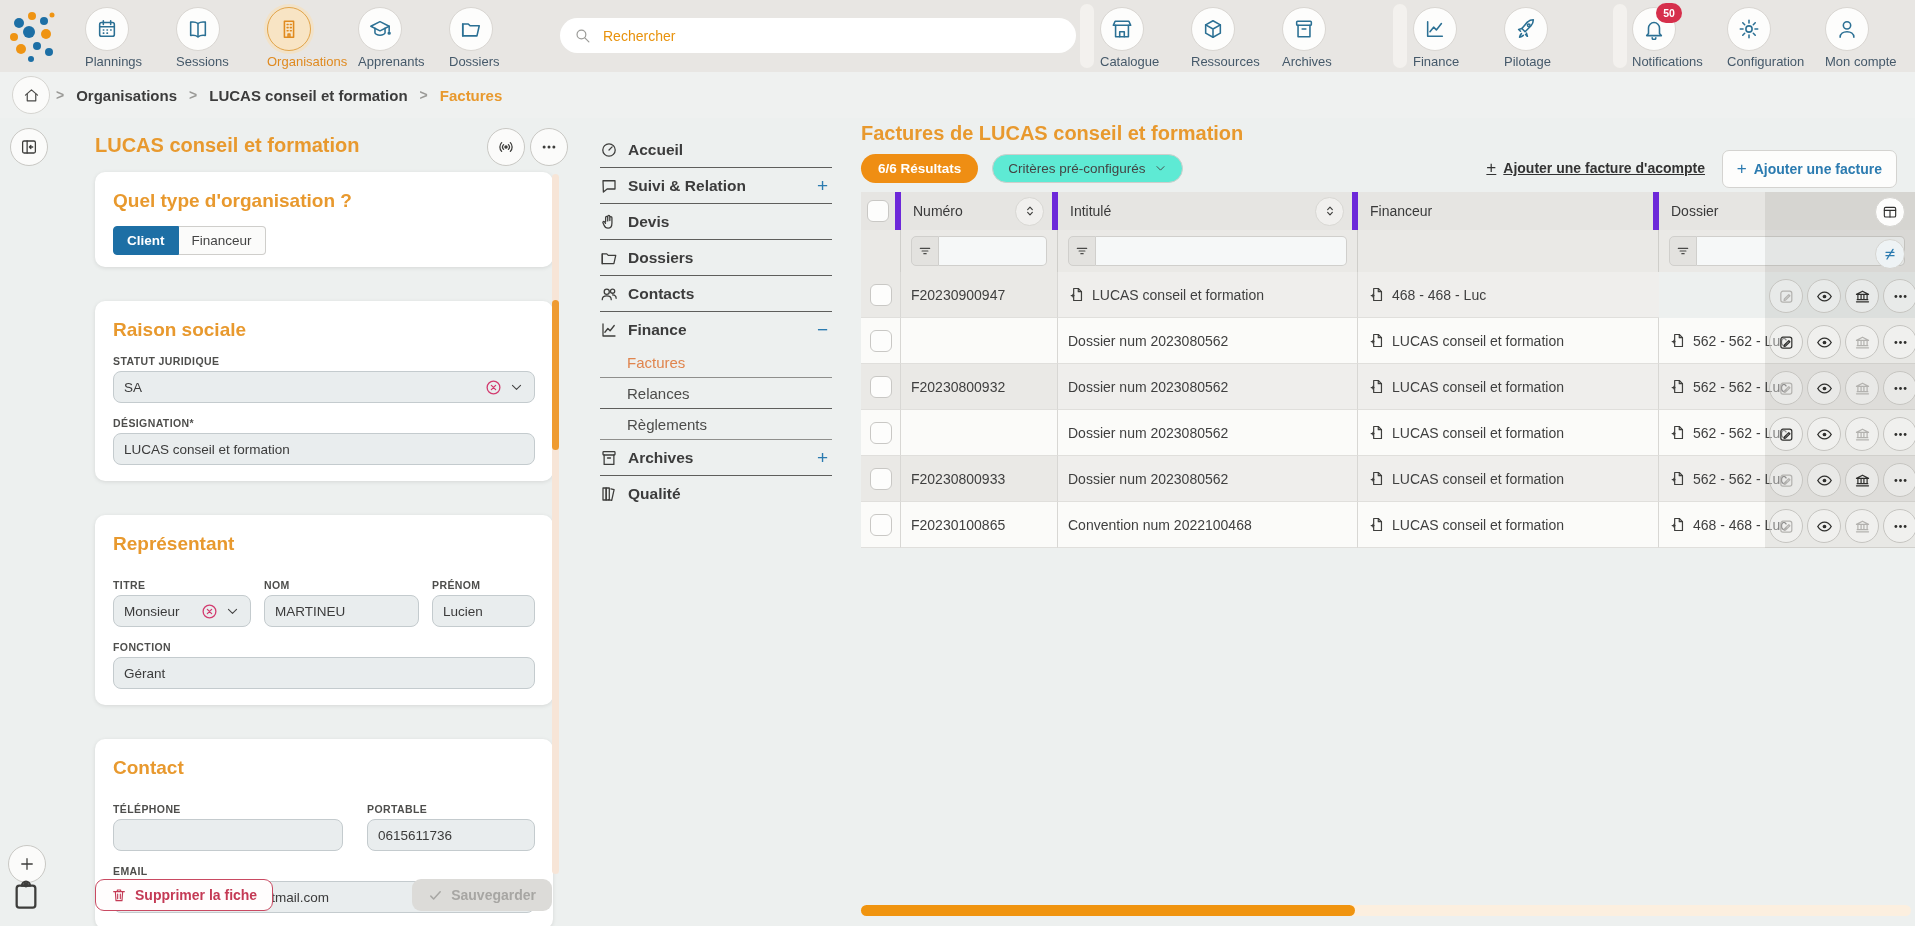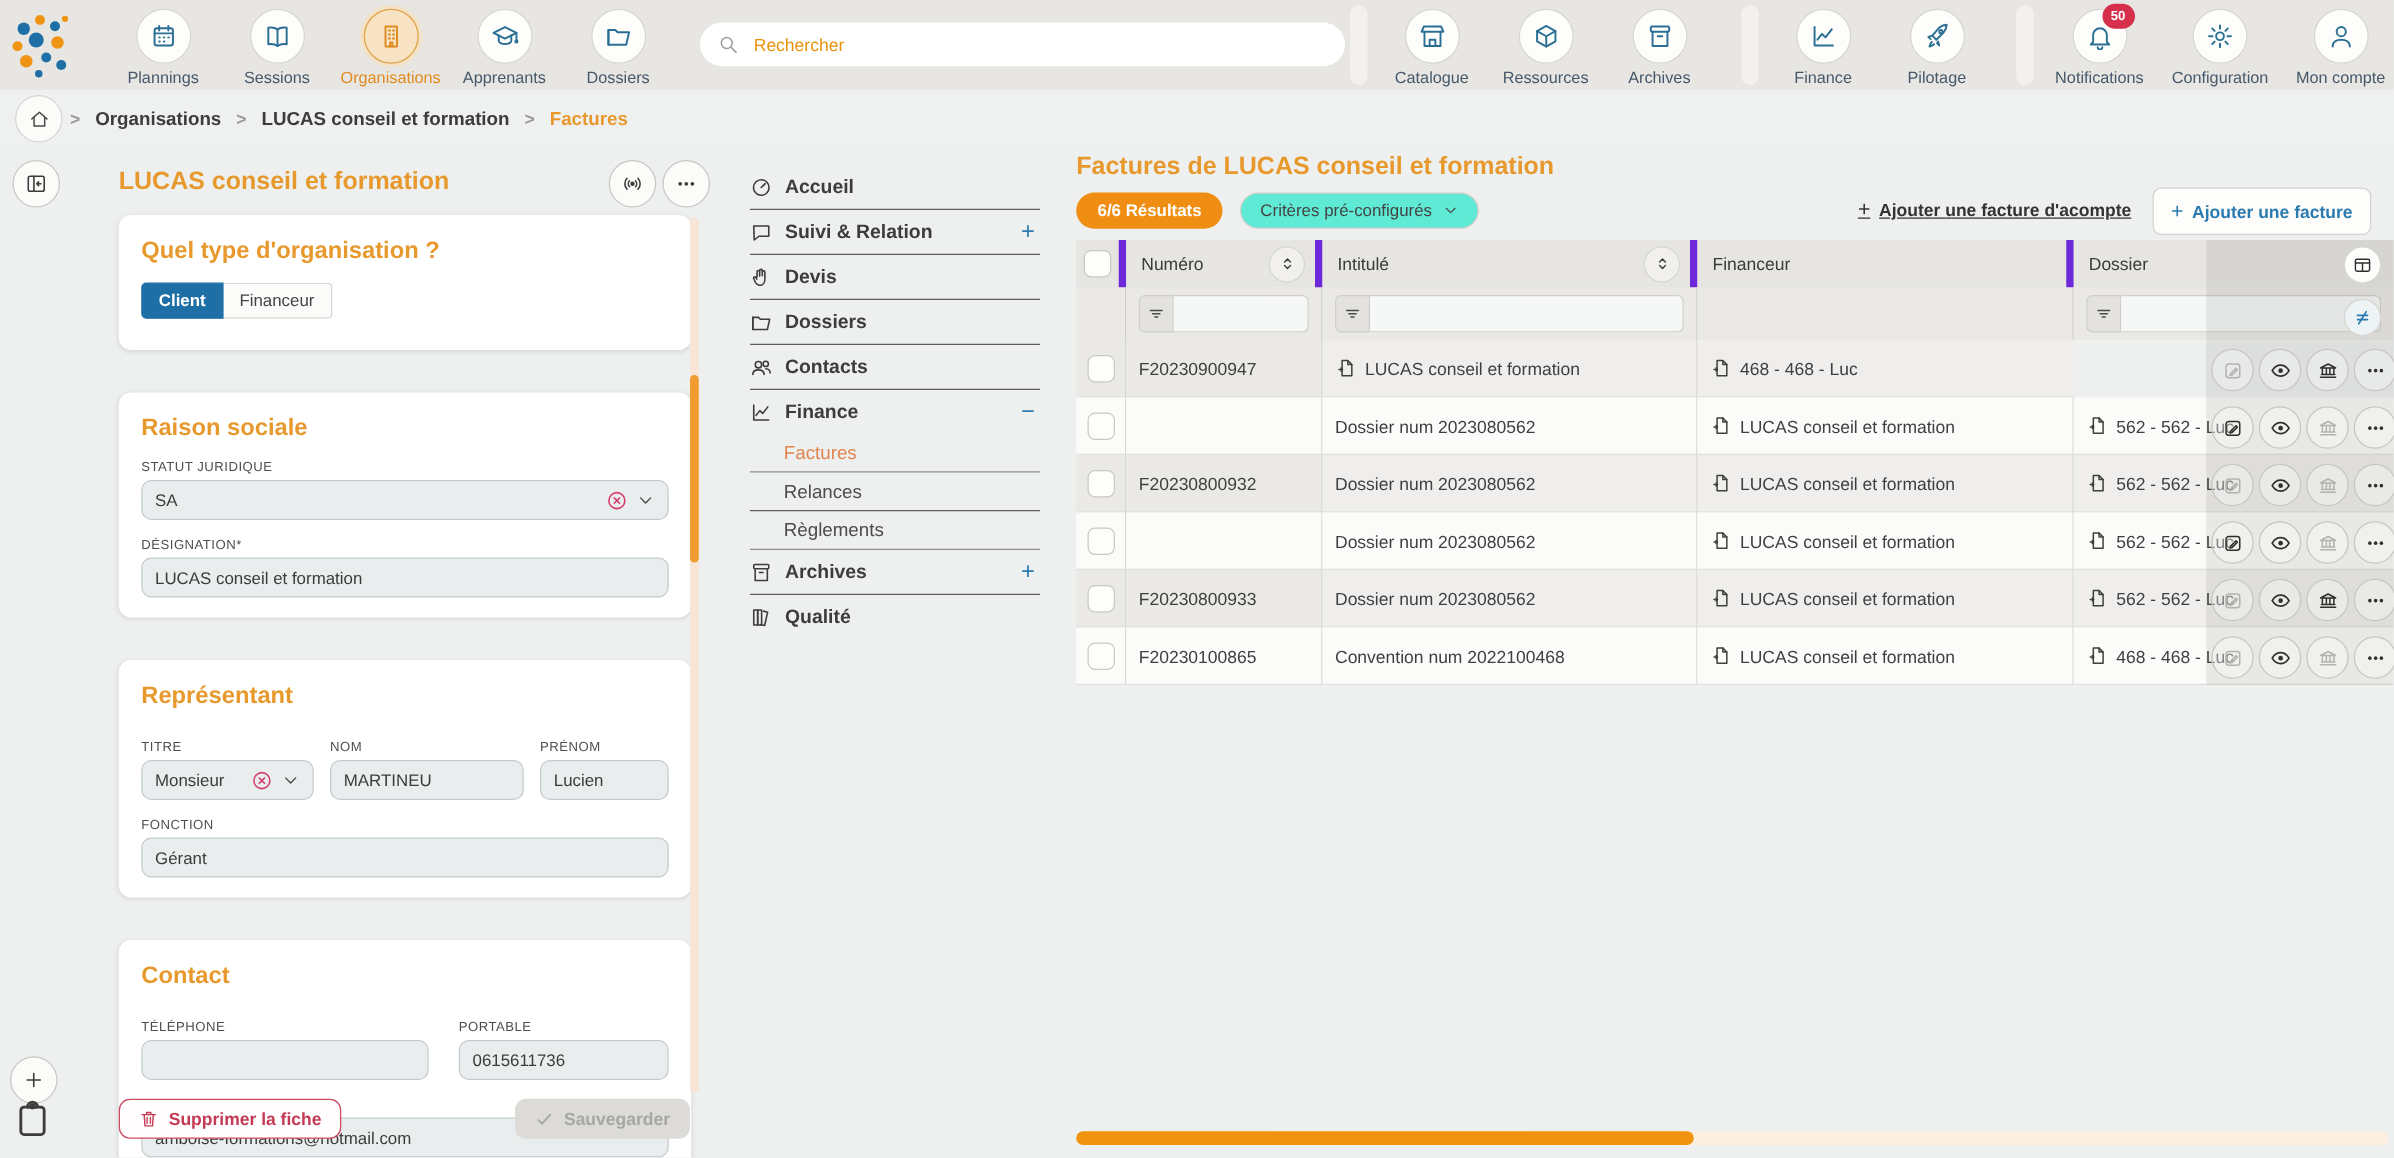--- a/index.html
+++ b/index.html
@@ -10,21 +10,21 @@
   }
   .ic{display:inline-flex;align-items:center;justify-content:center;flex:0 0 auto;}
   .ic svg{width:100%;height:100%;display:block;}
 
   
   .topbar{position:absolute;left:0;top:0;width:1915px;height:72px;background:#e8e6e3;}
   .logo{position:absolute;left:8px;top:8px;width:52px;height:56px;}
   .navgroup{position:absolute;top:7px;display:flex;}
   .g1{left:85px;} .g2{left:1100px;} .g3{left:1413px;} .g4{left:1632px;}
   .navsep{position:absolute;top:4px;width:14px;height:64px;background:#f3f1ee;border-radius:7px;}
-  .navitem{width:91px;display:flex;flex-direction:column;align-items:center;cursor:pointer;}
+  .navitem{width:91px;display:flex;flex-direction:column;cursor:pointer;}
   .navitem .circ{width:42px;height:42px;border-radius:50%;background:#fdfdfc;border:1px solid #d9d6d2;
      display:flex;align-items:center;justify-content:center;color:#2b7094;position:relative;}
   .navitem .circ .ic{width:22px;height:22px;}
   .navitem .lbl{margin-top:3px;font-size:13px;color:#45596a;white-space:nowrap;}
   .navitem.active .circ{background:#f8e4c4;border-color:#e2a449;color:#e08a1f;box-shadow:0 0 0 3px #f2e2c8;}
   .navitem.active .lbl{color:#e08a1f;}
   .badge{position:absolute;top:-5px;right:-7px;min-width:20px;height:20px;border-radius:10px;background:#d62f4b;
      color:#fff;font-size:10.5px;font-weight:bold;display:flex;align-items:center;justify-content:center;padding:0 3px;}
   .search{position:absolute;left:560px;top:18px;width:516px;height:35px;background:#fff;border-radius:18px;
      display:flex;align-items:center;padding:0 14px;box-sizing:border-box;}
@@ -46,21 +46,21 @@
   .roundbtn{width:36px;height:36px;border-radius:50%;background:#fbfbfa;border:1px solid #c9c8c4;
      display:flex;align-items:center;justify-content:center;color:#3d3d3b;cursor:pointer;}
   .roundbtn .ic{width:18px;height:18px;}
   .collapsebtn{position:absolute;left:10px;top:10px;}
   .lp-title{position:absolute;left:95px;top:16px;font-size:20px;font-weight:bold;color:#e8992e;}
   .lp-broadcast{position:absolute;left:487px;top:10px;}
   .lp-more{position:absolute;left:530px;top:10px;}
   .cards{position:absolute;left:95px;top:54px;width:458px;}
   .card{background:#fff;border-radius:10px;box-shadow:0 1px 4px rgba(0,0,0,.10);padding:16px 18px;margin-bottom:34px;box-sizing:border-box;}
   .card h3{margin:2px 0 14px 0;font-size:19px;color:#e8992e;}
-  .flabel{font-size:10.5px;font-weight:normal;color:#4e4e4c;letter-spacing:.4px;margin:10px 0 4px 0;}
+  .flabel{font-size:10.5px;font-weight:bold;color:#4e4e4c;letter-spacing:.4px;margin:10px 0 4px 0;}
   .input{height:32px;background:#e9edee;border:1px solid #c4cbce;border-radius:8px;padding:0 10px;
      font-size:13.5px;color:#3b3b3b;display:flex;align-items:center;box-sizing:border-box;}
   .sel{justify-content:space-between;cursor:pointer;}
   .sel .val{flex:1;}
   .sel .cx{width:17px;height:17px;color:#d23a6e;}
   .sel .cd{width:15px;height:15px;color:#444;margin-left:7px;}
   .toggle{display:flex;margin-top:4px;}
   .tg{padding:6px 13px;font-size:13.5px;border:1px solid #cfcecb;cursor:pointer;}
   .tg.on{background:#1d6fa5;border-color:#1d6fa5;color:#fff;font-weight:bold;border-radius:4px 0 0 4px;}
   .tg.off{background:#fbfbfa;color:#444;border-left:none;border-radius:0 4px 4px 0;}
@@ -384,21 +384,21 @@
       <span class="ic">
         <svg viewBox="0 0 24 24" fill="currentColor">
           <circle cx="5.5" cy="12" r="2"></circle>
           <circle cx="12" cy="12" r="2"></circle>
           <circle cx="18.5" cy="12" r="2"></circle>
         </svg>
       </span>
     </span>
 
   <div class="cards">
-    <div class="card" style="padding-bottom:25px">
+    <div class="card" style="padding-bottom:12px">
       <h3>Quel type d'organisation ?</h3>
       <div class="toggle">
         <span class="tg on">Client</span>
         <span class="tg off">Financeur</span>
       </div>
     </div>
 
     <div class="card">
       <h3>Raison sociale</h3>
       <div class="flabel">STATUT JURIDIQUE</div>

